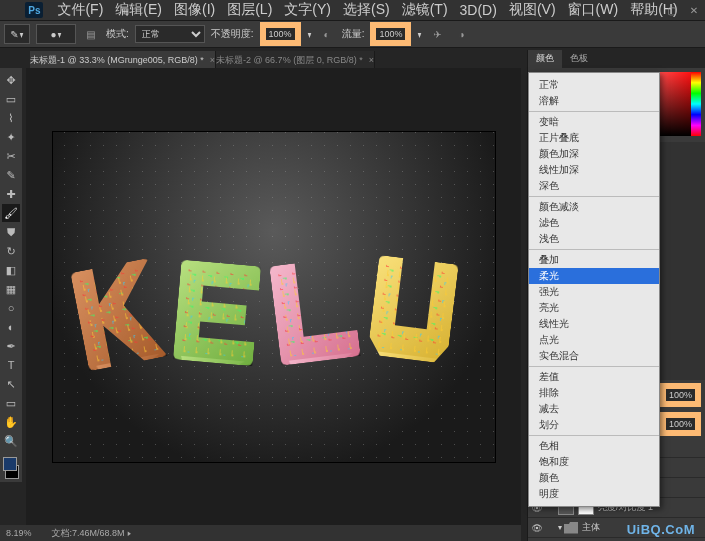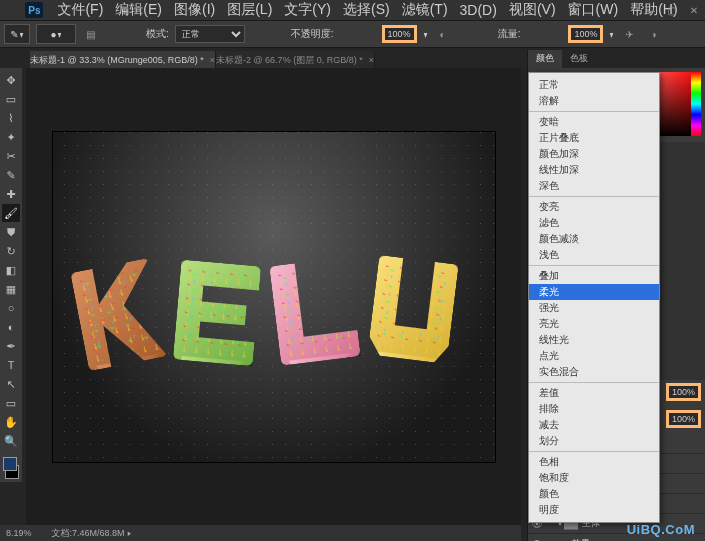--- a/index.html
+++ b/index.html
@@ -9,23 +9,23 @@
 .menubar { height: 20px; background: #323232; display: flex; align-items: center; padding-left: 4px; justify-content: center; }
 .ps-logo { width: 18px; height: 16px; background: #0a1f33; color: #4fa8e0; font-weight: bold; font-size: 10px; display: flex; align-items: center; justify-content: center; border-radius: 2px; margin-right: 8px; }
 .menubar-item { padding: 0 6px; font-size: 14px; color: #ccc; cursor: pointer; }
 .window-ctrls { position: absolute; right: 0; top: 0; display: flex; }
 .window-ctrl { width: 22px; height: 20px; color: #999; display: flex; align-items: center; justify-content: center; font-size: 10px; }
 
 
 .optionsbar { height: 28px; background: #3a3a3a; border-top: 1px solid #1a1a1a; border-bottom: 1px solid #1a1a1a; display: flex; align-items: center; padding: 0 4px; gap: 6px; }
 .tool-preset { width: 26px; height: 20px; background: #2a2a2a; border: 1px solid #555; display: flex; align-items: center; justify-content: center; }
 .brush-preview { width: 40px; height: 20px; background: #2a2a2a; border: 1px solid #555; display: flex; align-items: center; justify-content: center; }
-.opt-label { font-size: 10px; color: #ccc; margin-left: 40px; }
+.opt-label { font-size: 10px; color: #ccc; }
 .opt-select { height: 18px; background: #2a2a2a; border: 1px solid #555; color: #ccc; font-size: 9px; padding: 0 2px; }
-.opt-value { font-size: 9px; color: #ccc; background: #2a2a2a; border: 3px solid #fdba74; padding: 1px 3px; margin-left: 42px; }
+.opt-value { font-size: 9px; color: #ccc; background: #2a2a2a; border: 6px solid #fdba74; padding: 1px 3px; }
 .opt-icon { width: 18px; height: 18px; color: #999; display: flex; align-items: center; justify-content: center; }
 
 
 .tabbar { height: 22px; background: #252525; display: flex; align-items: flex-end; padding-left: 30px; }
 .doc-tab { padding: 3px 0; background: #3a3a3a; font-size: 9px; color: #ccc; border-right: 1px solid #1a1a1a; }
 .doc-tab.inactive { background: #2a2a2a; color: #888; }
 .tab-close { margin-left: 6px; color: #888; }
 
 
 .toolpanel { position: absolute; left: 0; top: 68px; width: 22px; background: #3a3a3a; padding: 2px; }
@@ -216,23 +216,22 @@
         <div class="blend-item">溶解</div>
       </div>
       <div class="blend-group">
         <div class="blend-item">变暗</div>
         <div class="blend-item">正片叠底</div>
         <div class="blend-item">颜色加深</div>
         <div class="blend-item">线性加深</div>
         <div class="blend-item">深色</div>
       </div>
       <div class="blend-group">
-        <div class="blend-item">变亮</div>
+        <div class="blend-item">颜色减淡</div>
         <div class="blend-item">滤色</div>
-        <div class="blend-item">颜色减淡</div>
         <div class="blend-item">浅色</div>
       </div>
       <div class="blend-group">
         <div class="blend-item">叠加</div>
         <div class="blend-item highlight">柔光</div>
         <div class="blend-item">强光</div>
         <div class="blend-item">亮光</div>
         <div class="blend-item">线性光</div>
         <div class="blend-item">点光</div>
         <div class="blend-item">实色混合</div>

